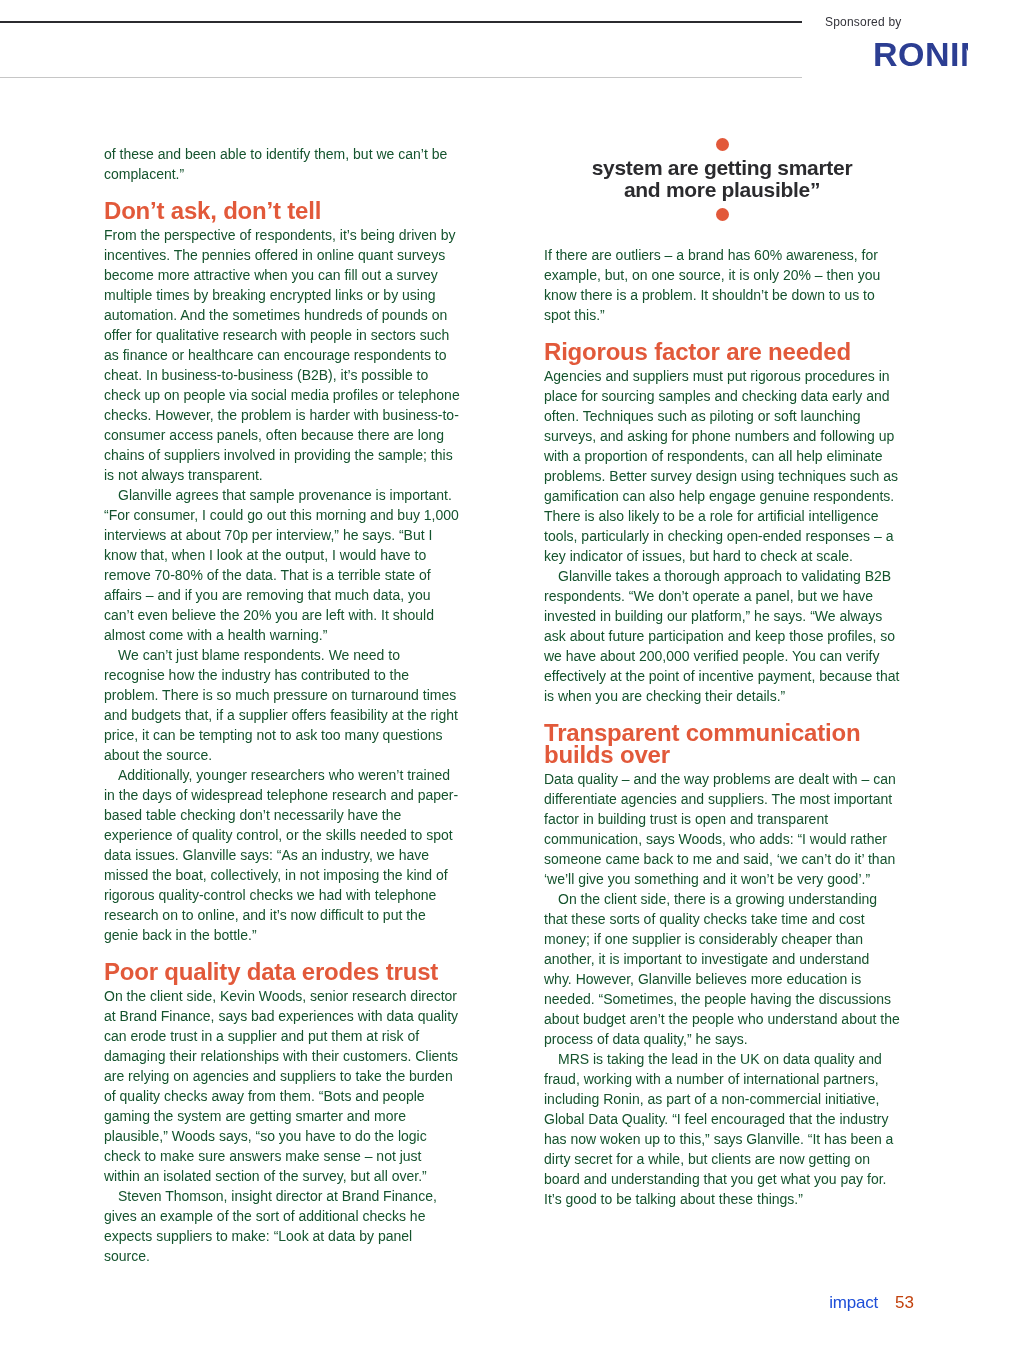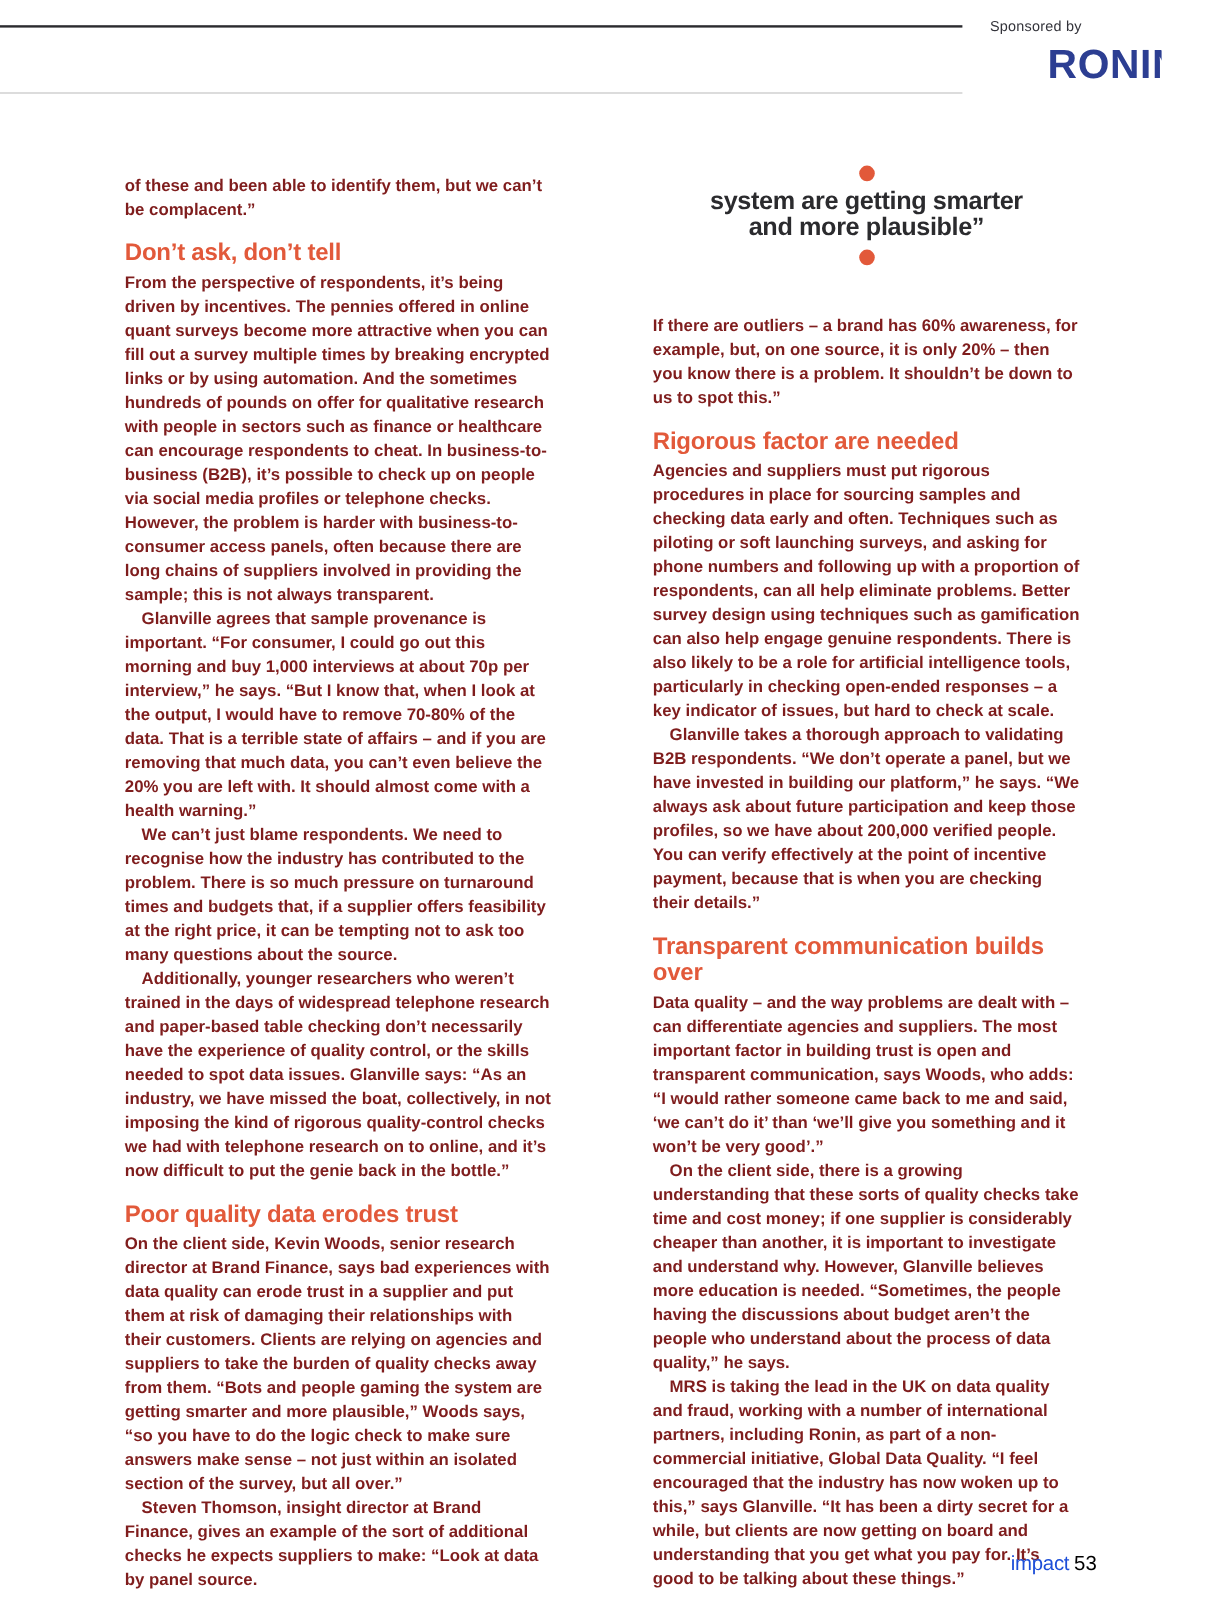--- a/index.html
+++ b/index.html
@@ -14,38 +14,38 @@
   .sponsor { position:absolute; left:825px; top:15px; }
   .sponsored-by { font-size:12px; color:#33333a; letter-spacing:.2px; }
   .brand-row { margin-top:6px; white-space:nowrap;margin-left:48px; }
   .brand { font-size:34px; font-weight:800; color:#2c3e92; letter-spacing:.5px; }
   .reg { font-size:9px; font-weight:700; color:#2c3e92; margin-left:2px; }
 
   .col { position:absolute; width:356px; }
   .col-left  { left:104px; top:144px; }
   .col-right { left:544px; top:138px; }
 
-  p.paragraph { margin:0; font-size:14px; line-height:20px; color:#7f1d1d;font-weight:bold; }
+  p.paragraph { margin:0; font-size:14px; line-height:20px; color:#14532d; }
   p.indent { text-indent:14px; }
   h2.heading {
-    margin:16px 0 3px 0; font-size:20px; line-height:22px; font-weight:700;
+    margin:16px 0 3px 0; font-size:24px; line-height:22px; font-weight:700;
     color:#e2593a; letter-spacing:-0.2px;
   }
   .col-left > :first-child, .body-blocks > :first-child { margin-top:0; }
 
   .pullquote { text-align:center; }
   .dot { display:block; width:13px; height:13px; border-radius:50%; background:#e2593a; margin:0 auto; }
   .dot-top { margin-bottom:6px; }
   .dot-bottom { margin-top:7px; }
   .pq-line { font-size:21px; font-weight:800; color:#2b2b2e; line-height:22px; letter-spacing:-0.3px; }
-  .body-blocks { margin-top:40px; }
+  .body-blocks { margin-top:24px; }
 
   .footer { position:absolute; top:1293px; right:54px; white-space:nowrap; }
   .impact { color:#1d4ed8; font-weight:400; font-size:17px; letter-spacing:-0.2px; }
-  .pagenum { color:#000000; font-size:17px; margin-left:4px; }
+  .pagenum { color:#c2410c; font-size:17px; margin-left:17px; }
 </style>
 </head>
 <body>
 
 <div class="page">
 
   <div class="rule rule-dark"></div>
   <div class="rule rule-light"></div>
 
   <div class="sponsor">

